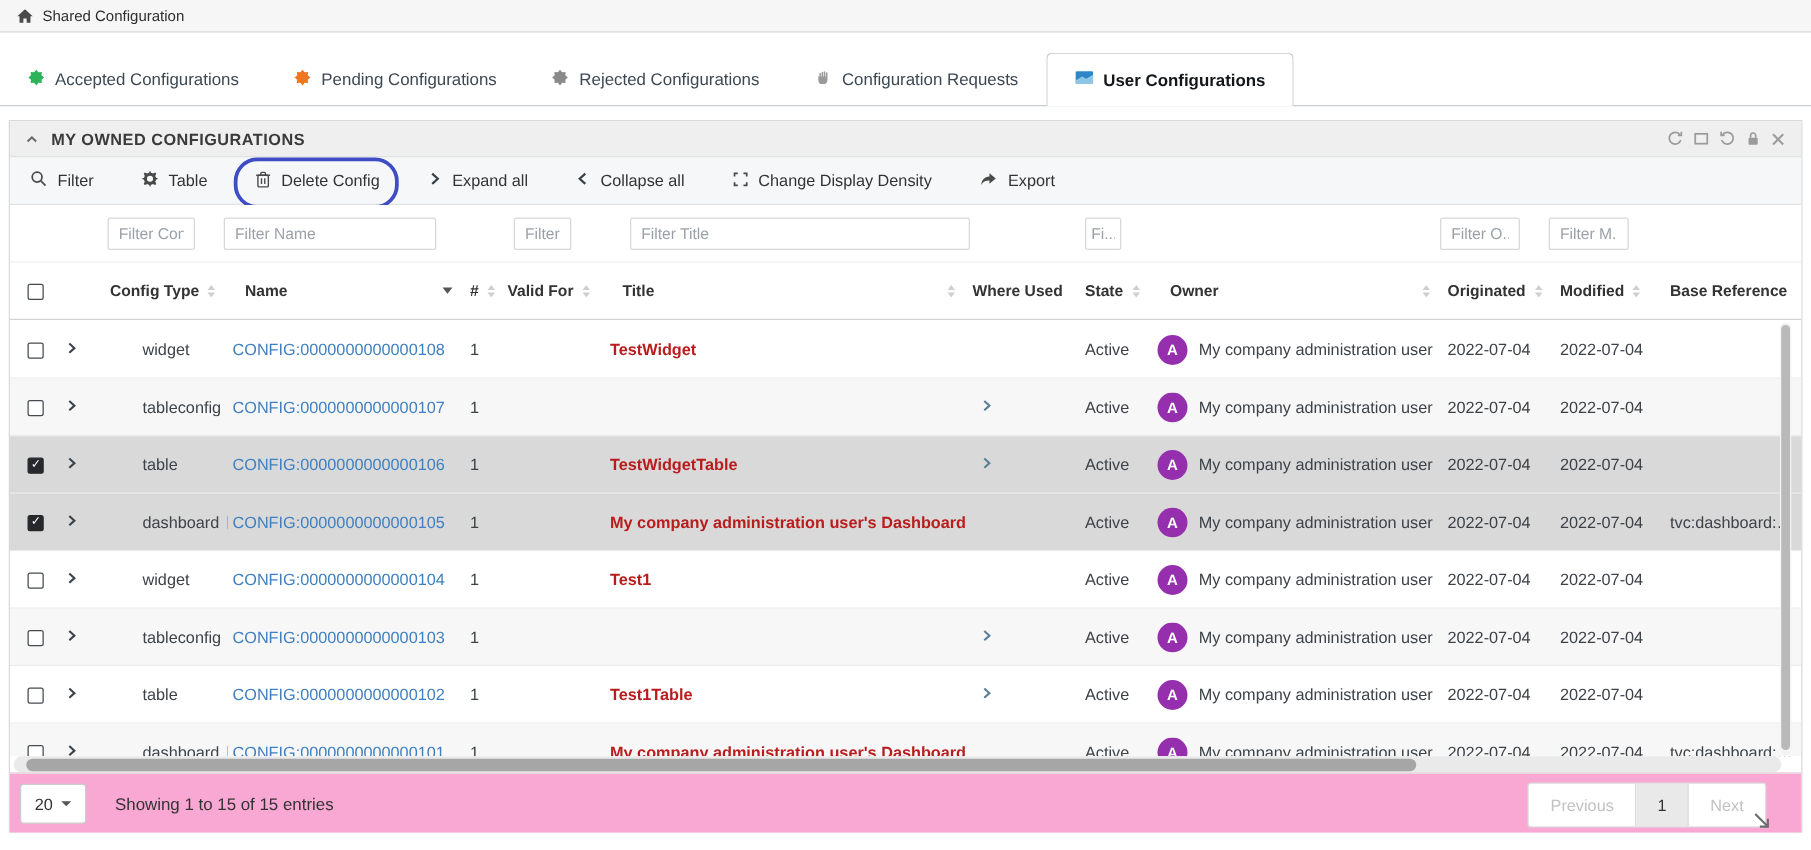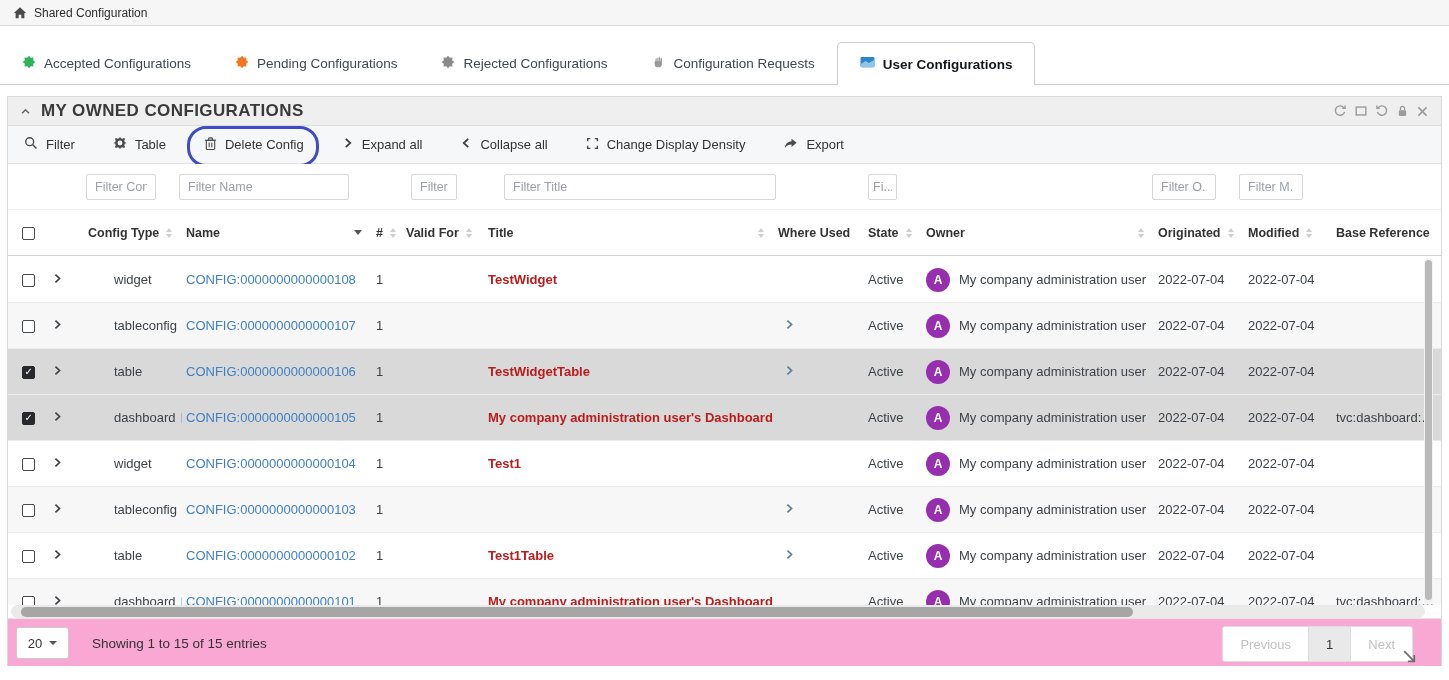--- a/index.html
+++ b/index.html
@@ -17,21 +17,21 @@
     font-size:13.5px; color:#3d4852; cursor:pointer; white-space:nowrap; }
   .tab.active { background:#fff; border:1px solid #c9cdd1; border-bottom:none;
     border-radius:5px 5px 0 0; height:43px; margin-bottom:-1px; color:#14171a; font-weight:600; }
   .ico-green { color:#2eb35a; } .ico-orange { color:#f0761f; } .ico-gray { color:#8a8a8a; }
 
   
   .panel { position:absolute; left:7px; top:96px; width:1435px; height:570px;
     border:1px solid #d9d9d9; background:#fff; }
   .panel-header { height:29px; background:#efefef; border-bottom:1px solid #dddddd;
     display:flex; align-items:center; padding:0 12px; }
-  .panel-title { margin-left:10px; font-size:17px; font-weight:700; color:#3a3a3a; letter-spacing:.4px; }
+  .panel-title { margin-left:10px; font-size:13px; font-weight:700; color:#3a3a3a; letter-spacing:.4px; }
   .win-icons { margin-left:auto; display:flex; align-items:center; gap:7px; }
   .win-icons span { display:inline-flex; cursor:pointer; }
 
   
   .toolbar { height:38px; background:#f6f7f8; border-bottom:1px solid #e3e3e3;
     display:flex; align-items:center; padding-left:16px; gap:38px; font-size:13px; color:#333; }
   .tb-item { display:flex; align-items:center; gap:8px; cursor:pointer; position:relative; white-space:nowrap; }
   .annotation { position:absolute; left:-17px; right:-15px; top:-10px; bottom:-13px;
     border:3px solid #3e4dc5; border-radius:19px; pointer-events:none; }
 
@@ -40,21 +40,21 @@
   .filter-input { position:absolute; top:10px; height:26px; border:1px solid #d8d8d8;
     border-radius:2px; padding:0 8px; font-size:12.5px; color:#333;
     font-family:"Liberation Sans","DejaVu Sans",sans-serif; }
   .filter-input::placeholder { color:#9aa1a8; opacity:1; }
 
   
   .grid { display:grid; grid-template-columns:40px 36px 98px 190px 30px 82px 290px 90px 58px 232px 90px 88px minmax(0,1fr); align-items:center; }
   .thead { height:46px; border-bottom:1px solid #d2d2d2; font-size:12.5px; font-weight:700; color:#333; background:#fff; }
   .td { padding-left:4px; white-space:nowrap; overflow:hidden; text-overflow:ellipsis; }
   .th-cell { display:flex; align-items:center; }
-  .th-between { justify-content:space-between; padding-right:10px; }
+  .th-between { justify-content:space-between; padding-right:10px;margin-left:10px; }
   .sort { display:inline-flex; flex-direction:column; gap:2px; margin-left:7px; cursor:pointer; }
   .sort i { display:block; width:0; height:0; border-left:3.5px solid transparent; border-right:3.5px solid transparent; }
   .sort .up { border-bottom:4px solid #cfcfcf; }
   .sort .dn { border-top:4px solid #cfcfcf; }
   .desc-arrow { width:0; height:0; border-left:4.5px solid transparent; border-right:4.5px solid transparent;
     border-top:5.5px solid #555; display:inline-block; cursor:pointer; }
 
   .tbody { position:absolute; top:160px; left:0; right:0; height:348px; overflow:hidden; }
   .tr { height:46px; border-bottom:1px solid #ececec; font-size:13px; color:#3c4247; background:#fff; }
   .tr.striped { background:#f7f7f8; }

